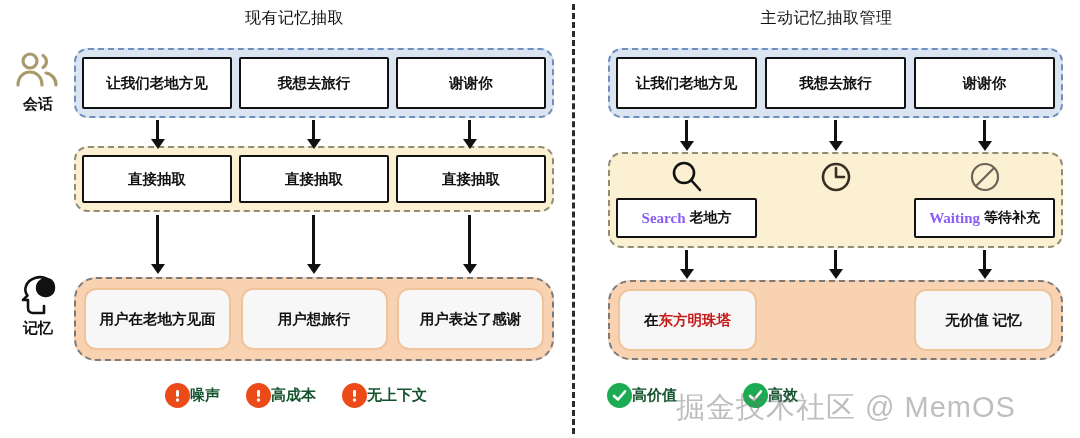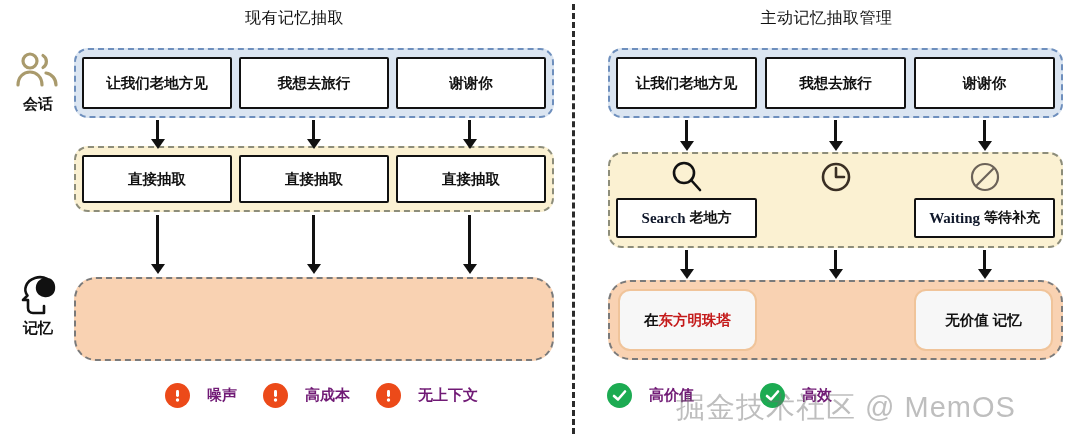--- a/index.html
+++ b/index.html
@@ -129,21 +129,21 @@
   .R-act-icons .iconcell {
     width: 141px; display: flex; align-items: center; justify-content: center;
   }
 
   
   .R-mem-cards { left: 618px; top: 289px; width: 435px; height: 62px; }
   .R-mem-cards .card { width: 139px; height: 62px; }
 
   .hl-red { color: #c41a1a; }
   .kw {
-    color: #0f172a;
+    color: #8b5cf6;
     font-family: "Liberation Serif", "DejaVu Serif", serif;
     font-weight: bold;
     font-size: 15px;
   }
 
   
   .arrow {
     position: absolute;
     width: 3px;
     background: #111;
@@ -162,22 +162,22 @@
   
   .chips {
     position: absolute;
     display: flex;
     align-items: center;
   }
   .chip { display: flex; align-items: center; }
   .chip-label {
     font-size: 15px;
     font-weight: bold;
-    color: #701a75;
-    margin-left: 17px;
+    color: #14532d;
+    margin-left: 0;
     white-space: nowrap;
   }
   .badge {
     width: 25px; height: 25px;
     border-radius: 50%;
     display: flex; align-items: center; justify-content: center;
     flex: none;
   }
   .badge-warn { background: #ec4a19; }
   .badge-ok   { background: #1cab52; }
@@ -245,20 +245,25 @@
   <div class="cards L-exec-cards">
     <div class="card card-sq">直接抽取</div>
     <div class="card card-sq">直接抽取</div>
     <div class="card card-sq">直接抽取</div>
   </div>
 
   <div class="arrow" style="left:156px; top:215px; height:50px;"></div>
   <div class="arrow" style="left:312px; top:215px; height:50px;"></div>
   <div class="arrow" style="left:468px; top:215px; height:50px;"></div>
 
+  <div class="cards L-mem-cards">
+    <div class="card card-round">用户在老地方见面</div>
+    <div class="card card-round">用户想旅行</div>
+    <div class="card card-round">用户表达了感谢</div>
+  </div>
 
   <div class="chips L-chips">
     <div class="chip">
       <span class="badge badge-warn">
         <svg width="13" height="15" viewBox="0 0 13 15">
             <rect x="5" y="2" width="3" height="7" rx="1.4" fill="#fff"></rect>
             <circle cx="6.5" cy="12" r="1.7" fill="#fff"></circle>
           </svg>
       </span>
       <span class="chip-label">噪声</span>

